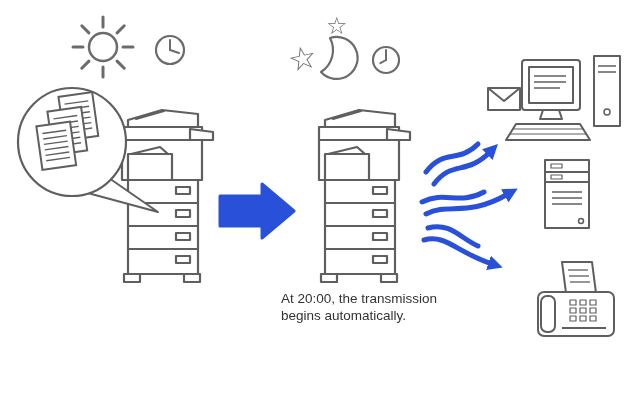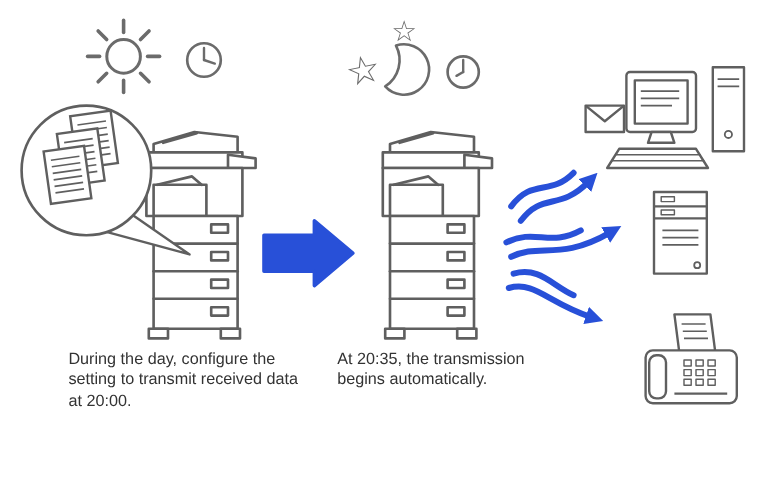--- a/index.html
+++ b/index.html
@@ -184,16 +184,15 @@
         <rect x="580" y="308" width="6" height="5"></rect>
         <rect x="590" y="308" width="6" height="5"></rect>
         <rect x="570" y="316" width="6" height="5"></rect>
         <rect x="580" y="316" width="6" height="5"></rect>
         <rect x="590" y="316" width="6" height="5"></rect>
       </g>
       <line x1="562" y1="328" x2="606" y2="328"></line>
     </g>
   </svg>
 
-  <div class="caption caption-left">During the day, configure the setting to transmit received data at 20:00.</div>
-  <div class="caption caption-middle">At 20:35, the transmission begins automatically.</div>
+  <div class="caption caption-middle">At 20:00, the transmission begins automatically.</div>
 
 </div>
 
 </body></html>

